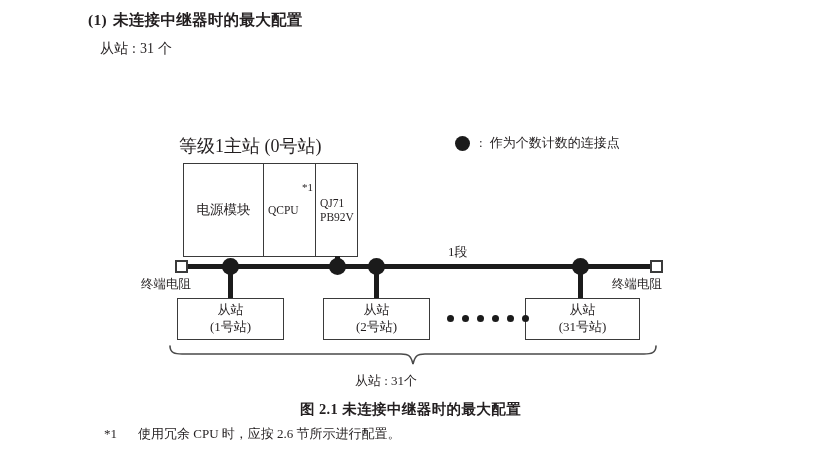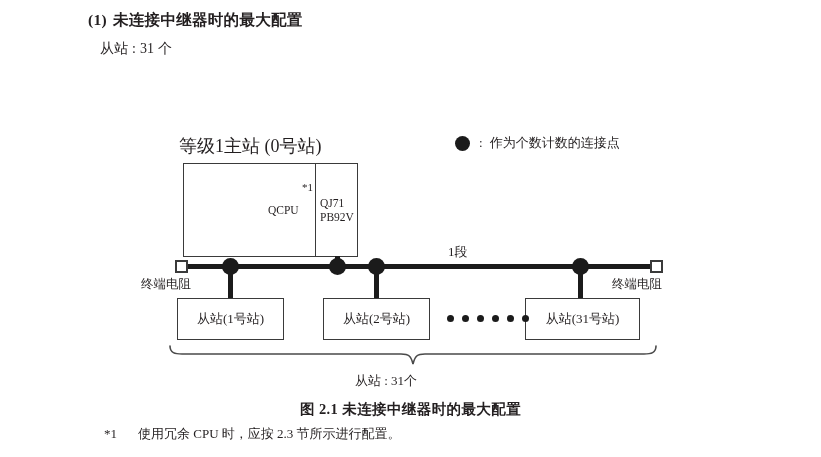--- a/index.html
+++ b/index.html
@@ -40,21 +40,21 @@
   .drop{background:#1b1b1b;width:5px;}
   .node{width:17px;height:17px;border-radius:50%;background:#1b1b1b;}
   .term{width:13px;height:13px;border:2px solid #3a3a3a;background:#fff;box-sizing:border-box;}
   #term-left{left:175px;top:260px;}
   #term-right{left:650px;top:260px;}
   #term-left-lb{left:141px;top:276px;font-size:12.5px;white-space:nowrap;}
   #term-right-lb{left:612px;top:276px;font-size:12.5px;white-space:nowrap;}
   #seg-label{left:448px;top:243px;font-size:13px;}
 
   
-  .sbox{border:1.3px solid #3a3a3a;box-sizing:border-box;display:flex;flex-direction:row;
+  .sbox{border:1.3px solid #3a3a3a;box-sizing:border-box;display:flex;flex-direction:column;
         align-items:center;justify-content:center;font-size:13px;line-height:1.3;background:#fff;}
   #s1{left:177px;top:298px;width:107px;height:42px;}
   #s2{left:323px;top:298px;width:107px;height:42px;}
   #s31{left:525px;top:298px;width:115px;height:42px;}
   #ellipsis{left:447px;top:315px;display:flex;gap:8px;}
   #ellipsis i{width:7px;height:7px;border-radius:50%;background:#1b1b1b;display:block;}
 
   
   #brace{left:168px;top:344px;}
   #brace-label{left:355px;top:372px;font-size:13px;white-space:nowrap;text-align:center;}
@@ -77,20 +77,23 @@
 
 <div class="abs" id="legend">
   <span class="dot"></span>
   <span class="colon">:</span>
   <span>作为个数计数的连接点</span>
 </div>
 
 <div class="abs" id="master-label">等级1主站 (0号站)</div>
 
 <div class="abs" id="master-box">
+  <div class="mcell" id="cell-power">
+    <span>电源模块</span>
+  </div>
   <div class="mcell" id="cell-cpu">
     <div id="cpu-inner">
       <span id="cpu-text">QCPU</span>
       <span id="cpu-star">*1</span>
     </div>
   </div>
   <div class="mcell" id="cell-pb">
     <div id="pb-text">
       <div>QJ71</div>
       <div>PB92V</div>
@@ -142,14 +145,14 @@
 <div class="abs" id="brace">
   <svg width="490" height="26" viewBox="0 0 490 26" fill="none" xmlns="http://www.w3.org/2000/svg">
     <path d="M2 2 C2 9, 7 10, 14 10 L233 10 C241 10, 243 12, 245 20 C247 12, 249 10, 257 10 L476 10 C483 10, 488 9, 488 2" stroke="#4a4a4a" stroke-width="1.6" fill="none" stroke-linecap="round"></path>
   </svg>
 </div>
 <div class="abs" id="brace-label">从站 : 31个</div>
 
 <div class="abs" id="caption">图 2.1  未连接中继器时的最大配置</div>
 <div class="abs" id="footnote">
   <span class="fn-mark">*1</span>
-  <span>使用冗余 CPU 时，应按 2.3 节所示进行配置。</span>
+  <span>使用冗余 CPU 时，应按 2.6 节所示进行配置。</span>
 </div>
 
 </body></html>

